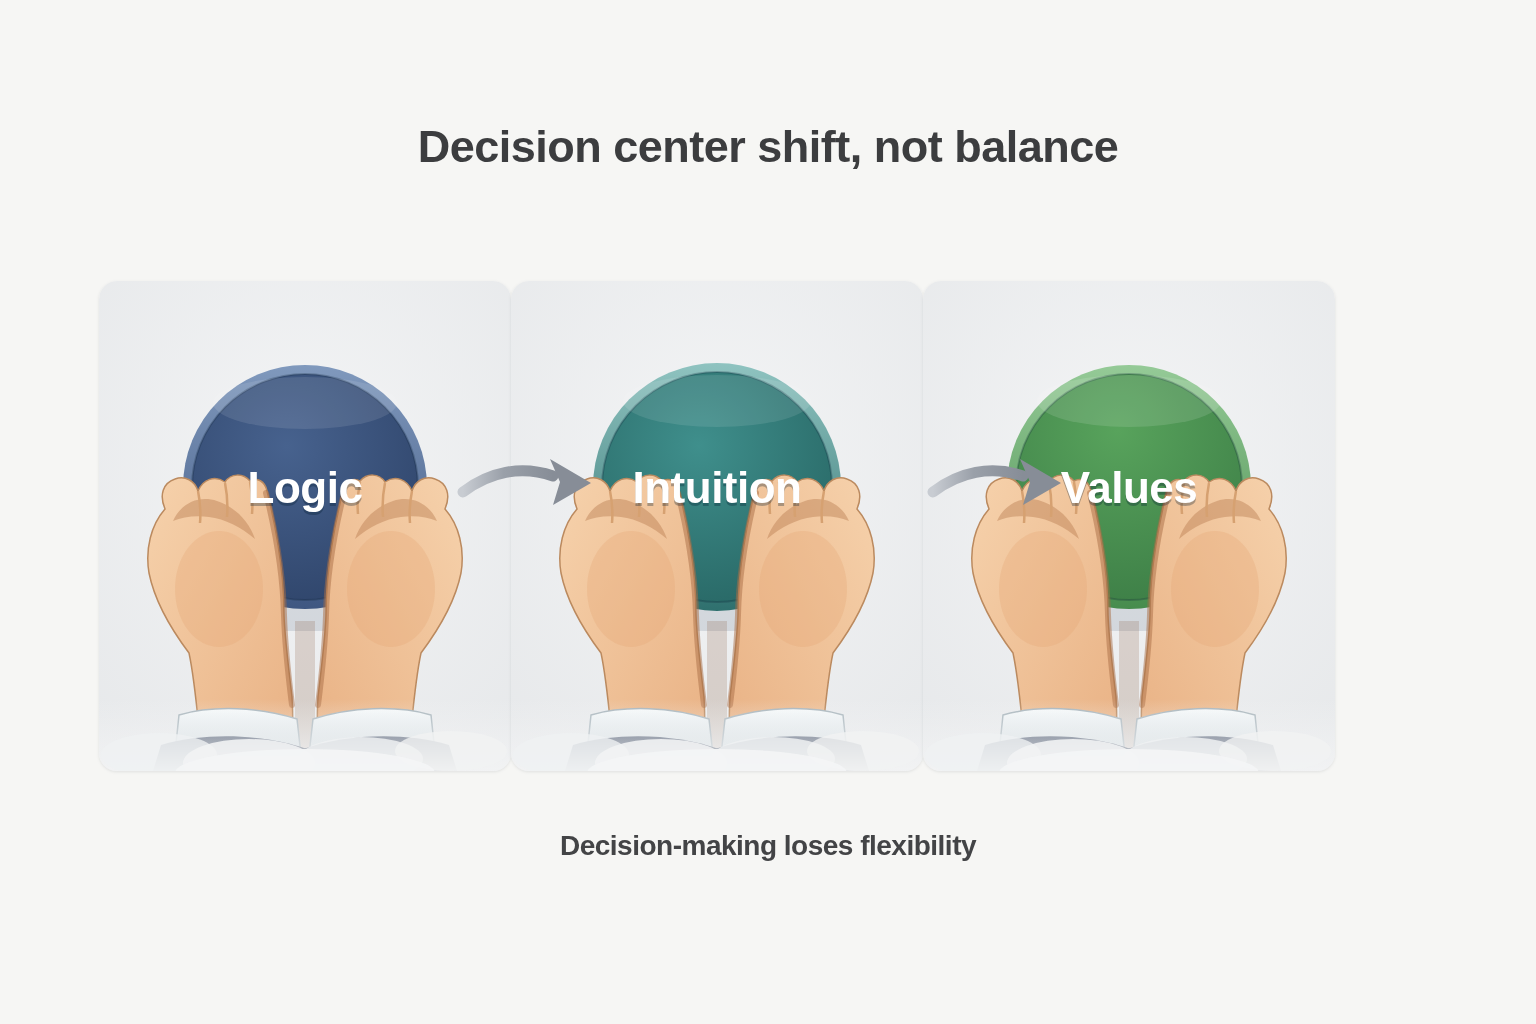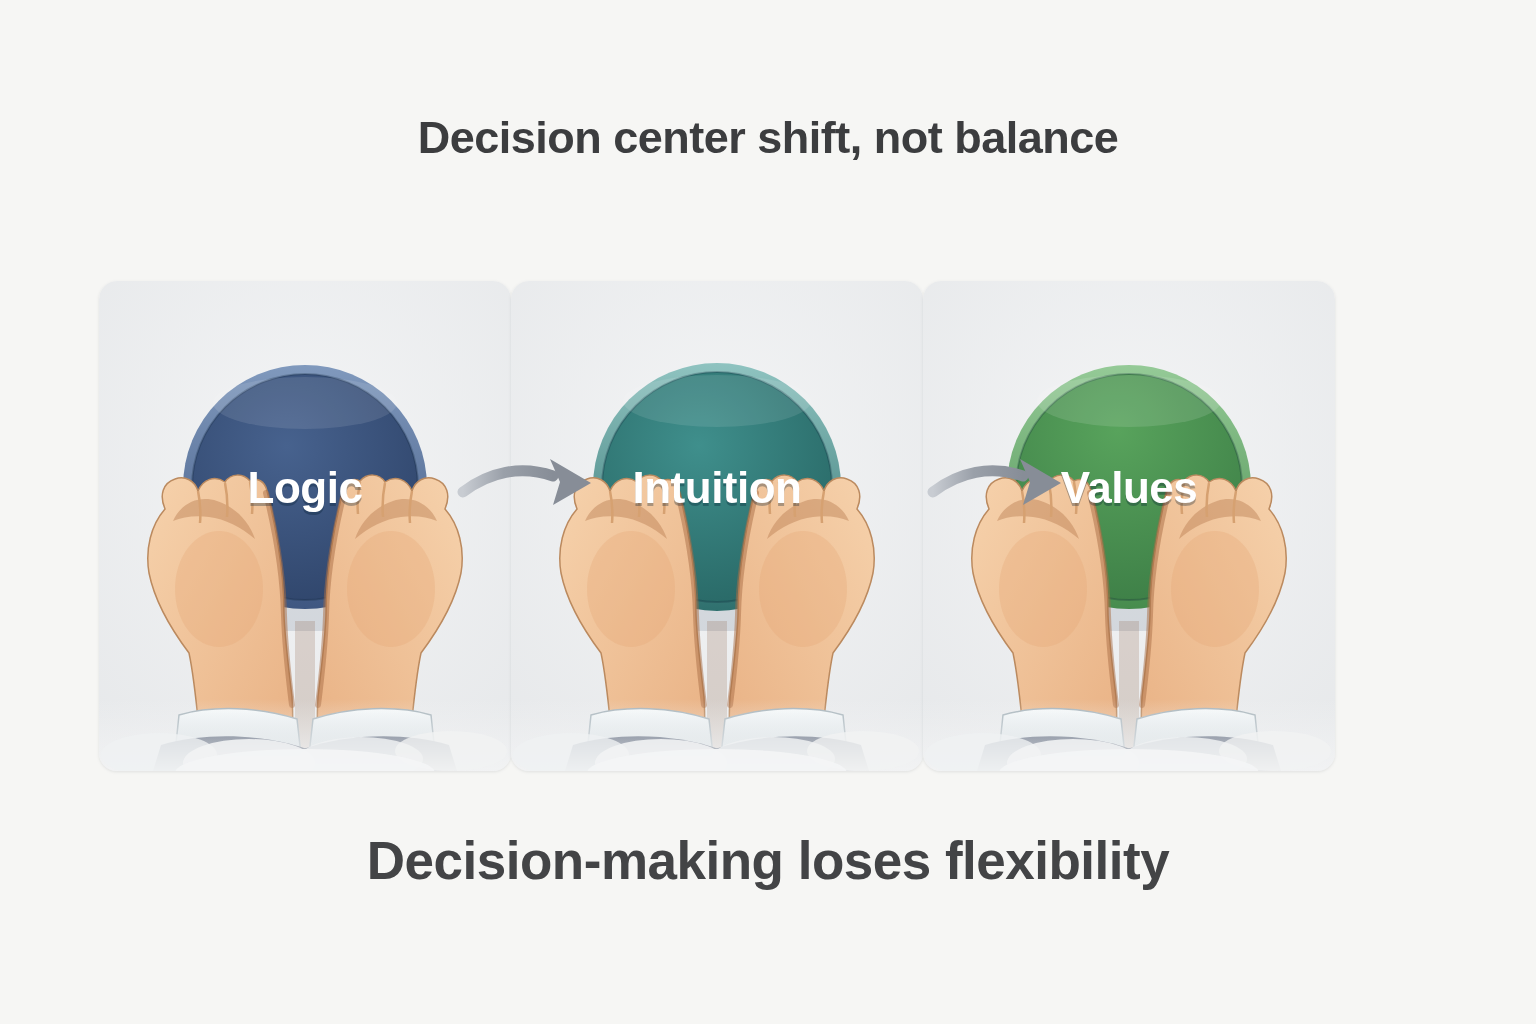--- a/index.html
+++ b/index.html
@@ -5,22 +5,22 @@
   html,body{margin:0;padding:0;background:#e7e7e5;}
   .stage{
     position:relative;width:1536px;height:1024px;margin:0 auto;
     background:#f6f6f4;overflow:hidden;
     font-family:"Liberation Sans",sans-serif;
   }
   .heading{
     position:absolute;left:0;width:100%;text-align:center;
     color:#3c3d3f;font-weight:700;letter-spacing:-0.5px;
   }
-  .title{top:112px;font-size:45px;}
-  .caption{top:830px;font-size:53px;color:#434446;}
+  .title{top:121px;font-size:45px;}
+  .caption{top:830px;font-size:28px;color:#434446;}
   .panels{position:absolute;left:99px;top:281px;display:flex;}
   .panel{
     width:412px;height:490px;border-radius:18px;overflow:hidden;
     position:relative;box-shadow:0 1px 3px rgba(120,125,135,0.18);
   }
   .panel svg{display:block;width:412px;height:490px;}
   .disc-text{
     font-family:"Liberation Sans",sans-serif;font-weight:700;font-size:44px;
     fill:#ffffff;text-anchor:middle;letter-spacing:-0.5px;
   }

